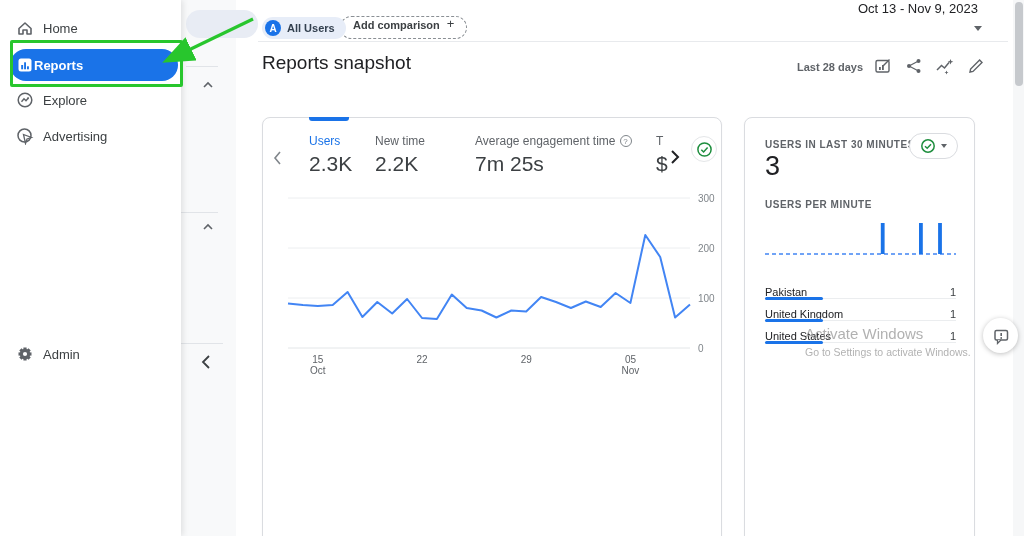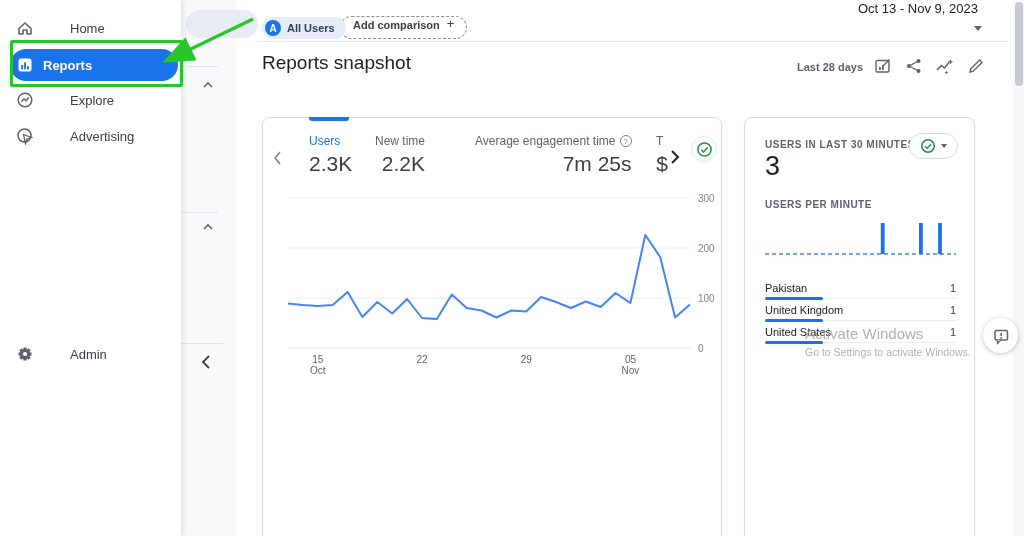--- a/index.html
+++ b/index.html
@@ -7,27 +7,27 @@
     font-family:"Liberation Sans", sans-serif; position:relative; }
   .abs { position:absolute; }
 
   
   .strip { left:180px; top:0; width:56px; height:536px; background:#f8f9fa; }
   .strip-divider { background:#e1e4e8; height:1px; }
   .search-remnant { left:186px; top:10px; width:72px; height:28px; background:#e8ecf4; border-radius:14px; }
 
   
   .sidebar { left:0; top:0; width:181px; height:536px; background:#fff; box-shadow:2px 0 6px rgba(0,0,0,.10); z-index:10; }
-  .nav-item { position:absolute; left:0; width:181px; height:28px; display:flex; align-items:center; cursor:pointer;gap:27px; }
+  .nav-item { position:absolute; left:0; width:181px; height:28px; display:flex; align-items:center; cursor:pointer; }
   .nav-item .ico { width:18px; height:18px; margin-left:16px; flex:0 0 18px; }
   .nav-item .lbl { margin-left:9px; font-size:13px; font-weight:500; color:#3c4043; }
   .nav-pill { position:absolute; left:10px; top:49px; width:168px; height:32px; background:#1a73e8; border-radius:16px;
     display:flex; align-items:center; cursor:pointer; }
   .nav-pill .ico { width:18px; height:18px; margin-left:6px; flex:0 0 18px; }
-  .nav-pill .lbl { margin-left:9px; font-size:13px; font-weight:600; color:#fff; }
+  .nav-pill .lbl { font-size:13px; font-weight:600; color:#fff; }
 
   
   .anno-rect { left:10px; top:40px; width:173px; height:47px; border:3px solid #28c62d; z-index:50; border-radius:2px; }
   .anno-arrow { left:0; top:0; width:300px; height:100px; z-index:51; pointer-events:none; }
 
   
   .chip-allusers { left:262px; top:17px; height:22px; background:#e7edf8; border-radius:11px; display:flex;
     align-items:center; padding:0 11px 0 3px; gap:6px; cursor:pointer; z-index:1; }
   .chip-allusers .av { width:16px; height:16px; border-radius:50%; background:#1a73e8; color:#fff; font-size:10px;
     font-weight:bold; display:flex; align-items:center; justify-content:center; }
@@ -47,40 +47,40 @@
 
   
   .card { position:absolute; background:#fff; border:1px solid #dadce0; border-radius:8px; box-shadow:0 1px 2px rgba(60,64,67,.06); }
   .card-metrics { left:262px; top:117px; width:460px; height:440px; }
   .card-rt { left:744px; top:117px; width:231px; height:440px; }
 
   .tab-indicator { left:46px; top:-1px; width:40px; height:4px; background:#1a73e8; border-radius:0 0 3px 3px; }
   .metric { position:absolute; top:16px; cursor:pointer; }
   .metric .mlabel { font-size:12px; font-weight:500; color:#5f6368; white-space:nowrap; display:flex; align-items:center; gap:4px; }
   .metric.sel .mlabel { color:#1a73e8; }
-  .metric .mvalue { font-size:21px; color:#3c4043; margin-top:4px;text-align:right; }
+  .metric .mvalue { font-size:21px; color:#3c4043; margin-top:4px; }
   .help-ic { width:12px; height:12px; border:1px solid #80868b; border-radius:50%; font-size:8px; color:#80868b;
     display:inline-flex; align-items:center; justify-content:center; }
   .car-prev { left:8px; top:32px; cursor:pointer; }
   .car-next { left:404px; top:30px; cursor:pointer; }
   .check-badge { left:428px; top:18px; width:26px; height:26px; border-radius:50%; border:1px solid #e4e6e8;
     display:flex; align-items:center; justify-content:center; cursor:pointer; background:#fff; }
 
   
   .rt-title { left:20px; top:21px; font-size:10px; font-weight:bold; color:#5f6368; letter-spacing:.5px; }
   .rt-badge { right:16px; top:15px; position:absolute; width:49px; height:26px; border:1px solid #dadce0; border-radius:13px;
     display:flex; align-items:center; justify-content:center; gap:5px; cursor:pointer; background:#fff; }
   .rt-caret { width:0; height:0; border-left:3.5px solid transparent; border-right:3.5px solid transparent; border-top:4.5px solid #5f6368; }
   .rt-value { left:20px; top:33px; font-size:27px; color:#202124; }
   .rt-pm { left:20px; top:81px; font-size:10px; font-weight:bold; color:#5f6368; letter-spacing:.5px; }
   .rt-countries-hdr { left:20px; top:141px; width:191px; display:flex; justify-content:space-between; position:absolute; }
   .rt-countries-hdr span { font-size:10px; font-weight:bold; color:#5f6368; letter-spacing:.4px;
     border-bottom:1px dashed #9aa0a6; padding-bottom:2px; }
   .rt-rows { left:20px; top:159px; width:191px; position:absolute; }
-  .rt-row { position:relative; height:22px; border-bottom:1px solid #ebedef; display:flex; align-items:center; justify-content:space-between; }
+  .rt-row { position:relative; height:22px; border-bottom:1px solid #ebedef; display:flex; align-items:flex-end; justify-content:space-between; }
   .rt-row .cname { font-size:11px; font-weight:500; color:#202124; }
   .rt-row .cval { font-size:11px; color:#3c4043; }
   .rt-row .cbar { position:absolute; left:0; bottom:-2px; width:58px; height:3px; background:#1a73e8; border-radius:2px; }
 
   
   .wm1 { left:805px; top:325px; font-size:15px; color:#9e9e9e; opacity:.8; z-index:40; }
   .wm2 { left:805px; top:346px; font-size:10.5px; color:#9e9e9e; opacity:.8; z-index:40; }
 
   
   .feedback { left:983px; top:318px; width:35px; height:35px; border-radius:50%; background:#fff;

